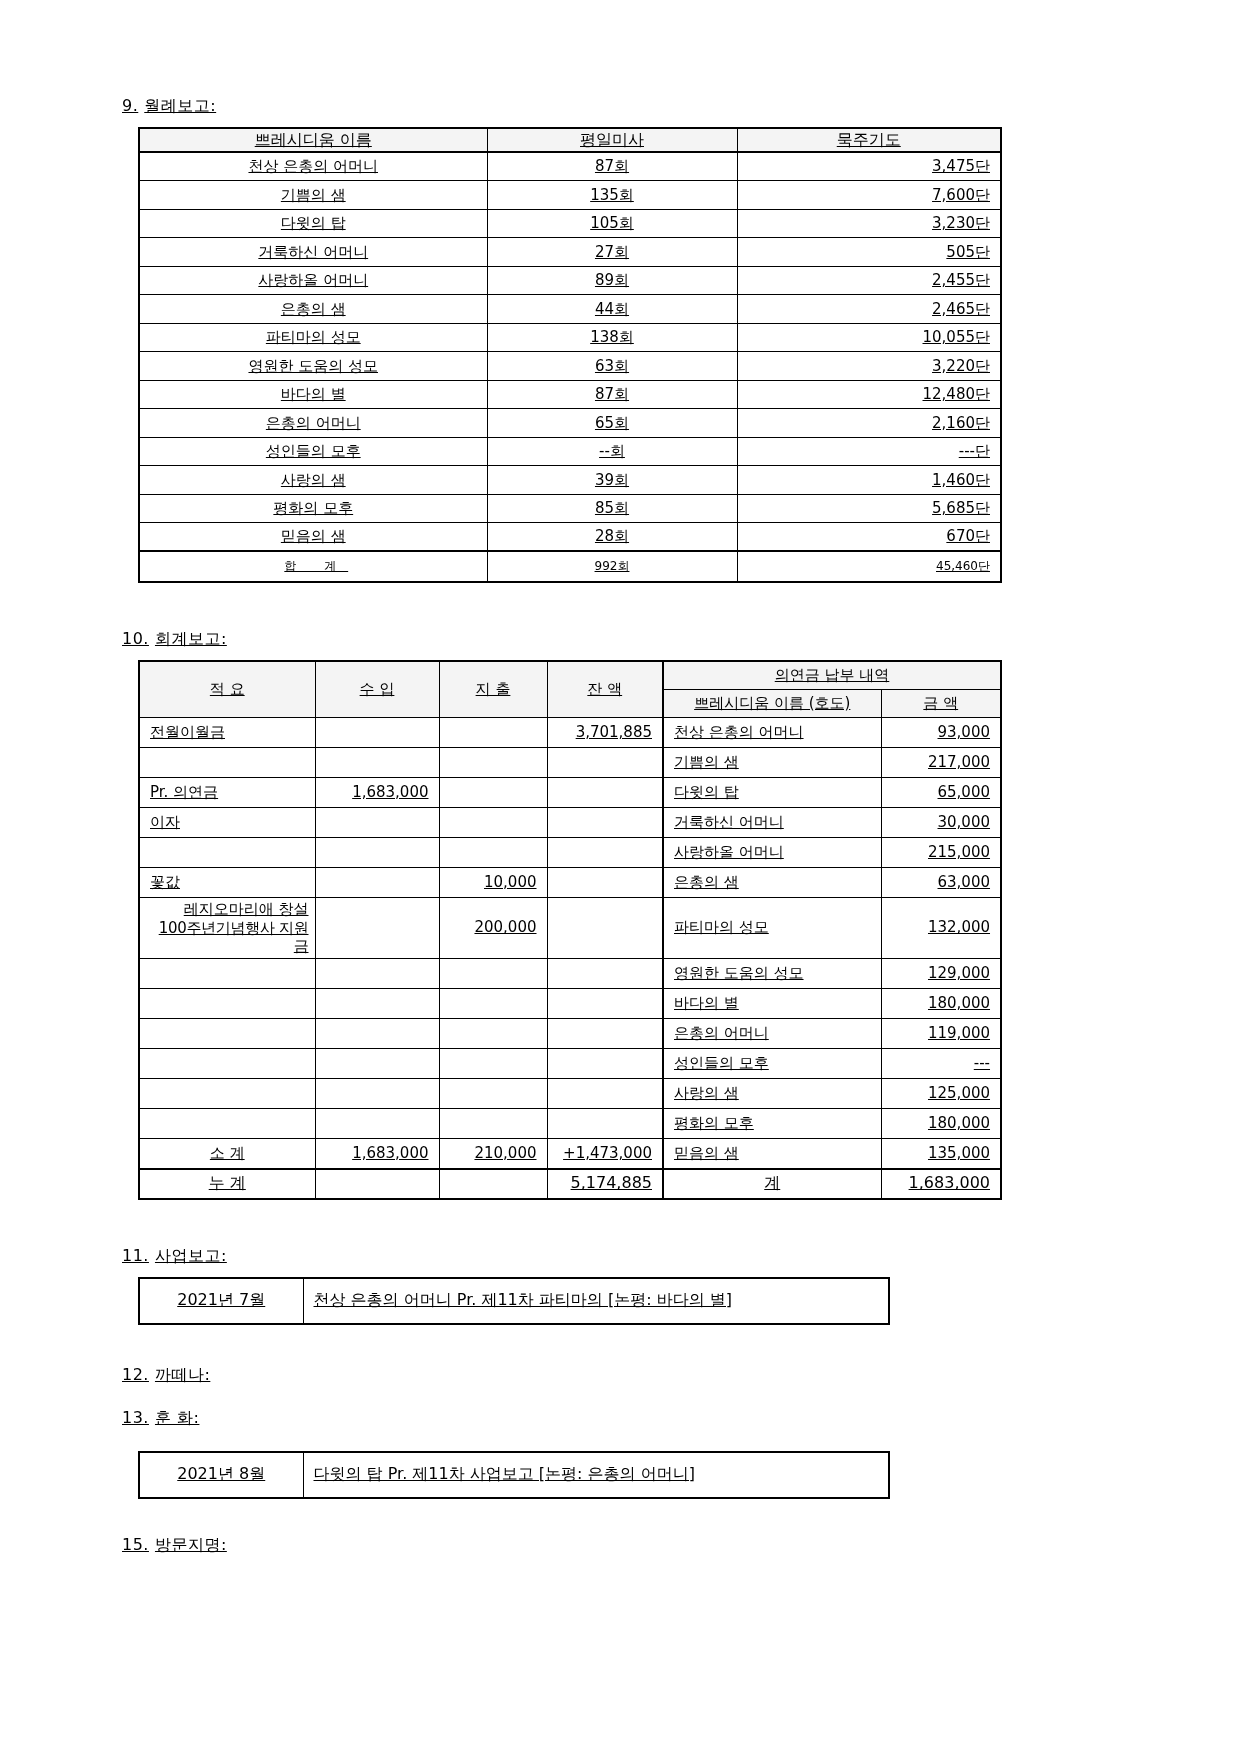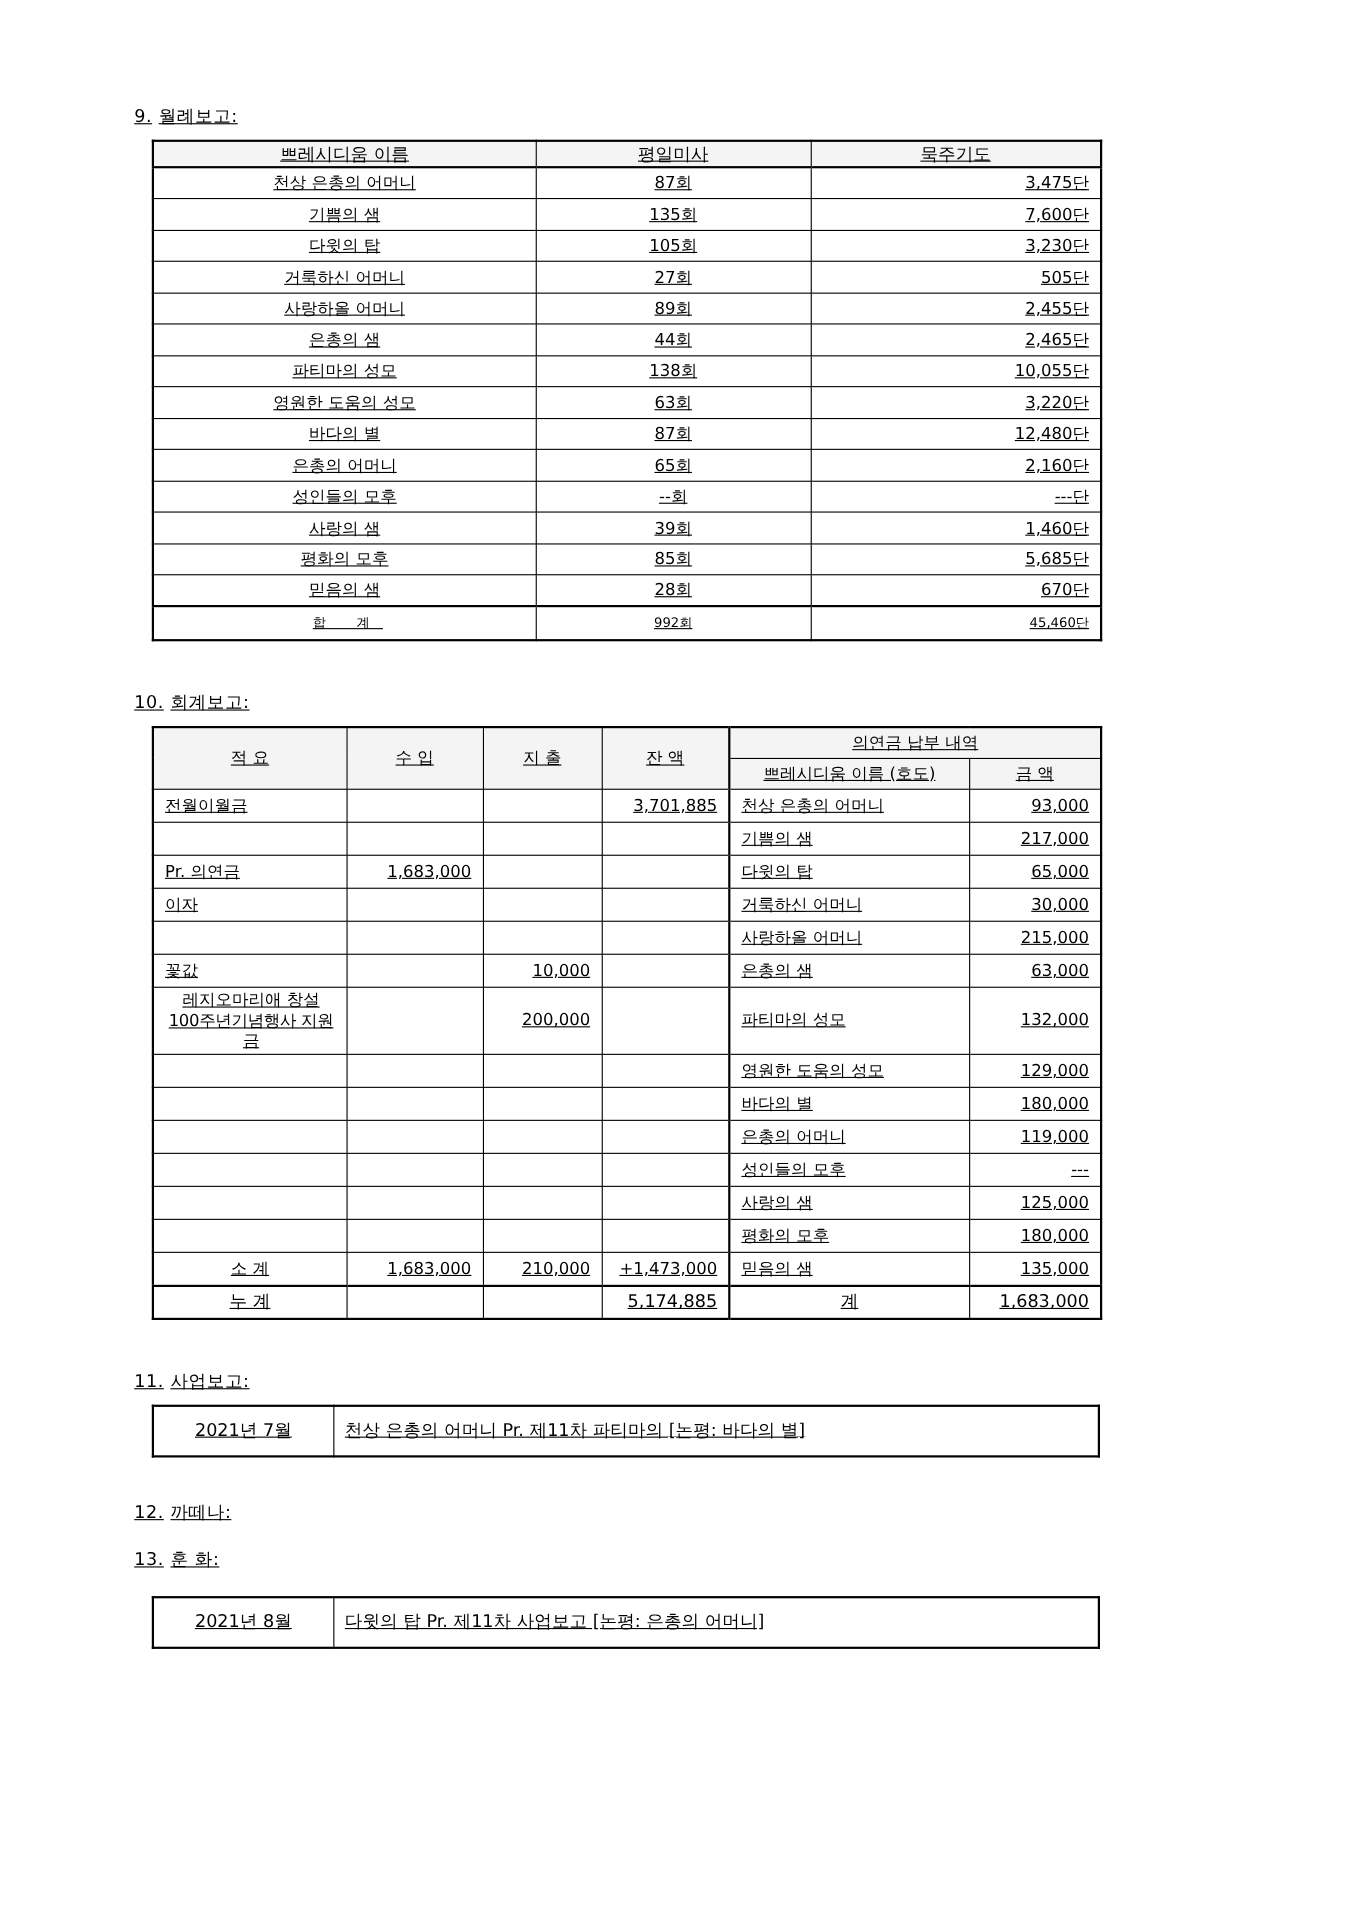--- a/index.html
+++ b/index.html
@@ -82,26 +82,26 @@
   #t-acct td { height: 30px; font-size: 15px; }
   #t-acct .hdr-tall { height: 28px; }
   .dbl-left { border-left: 2.5px solid #000 !important; }
   #t-acct tfoot .subtotal td { border-top: 1px solid #000; }
   #t-acct tfoot .grand td { border-top: 2.5px solid #000; font-size: 16px; }
   .wrapcell {
     white-space: normal !important;
     font-size: 13.5px;
     line-height: 1.25;
     padding-left: 8px;
-    text-align: center;
+    text-align: right;
   }
   .wrapcell .l2 { display: block; letter-spacing: -0.3px; }
 
   
-  .rowbox { width: 862px; }
+  .rowbox { width: 752px; }
   .rowbox td { height: 46px; font-size: 16px; }
   .rowbox col.rb-date { width: 164px; }
 
   .tail-list { margin-top: 40px; }
   .tail-list .sec-head { margin-bottom: 22px; }
 </style>
 </head>
 <body>
 
 <div class="page">
@@ -390,16 +390,19 @@
           <col>
         </colgroup>
       <tbody>
         <tr>
           <td class="ctr">2021년 8월</td>
           <td class="lft">다윗의 탑 Pr. 제11차 사업보고  [논평: 은총의 어머니]</td>
         </tr>
       </tbody>
     </table>
 
+    <div class="sec-head sec-gap-md">
+      <span class="num">15.</span><span>방문지명:</span>
+    </div>
 
   </div>
 
 </div>
 
 </body></html>

